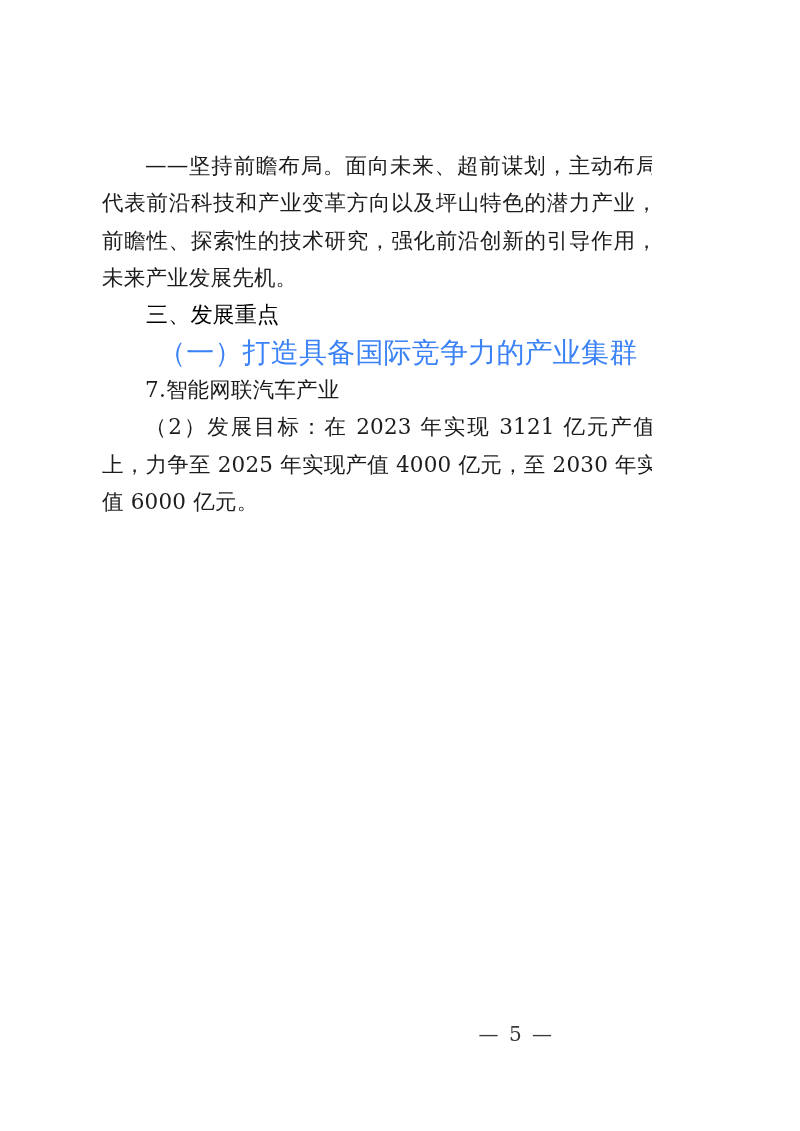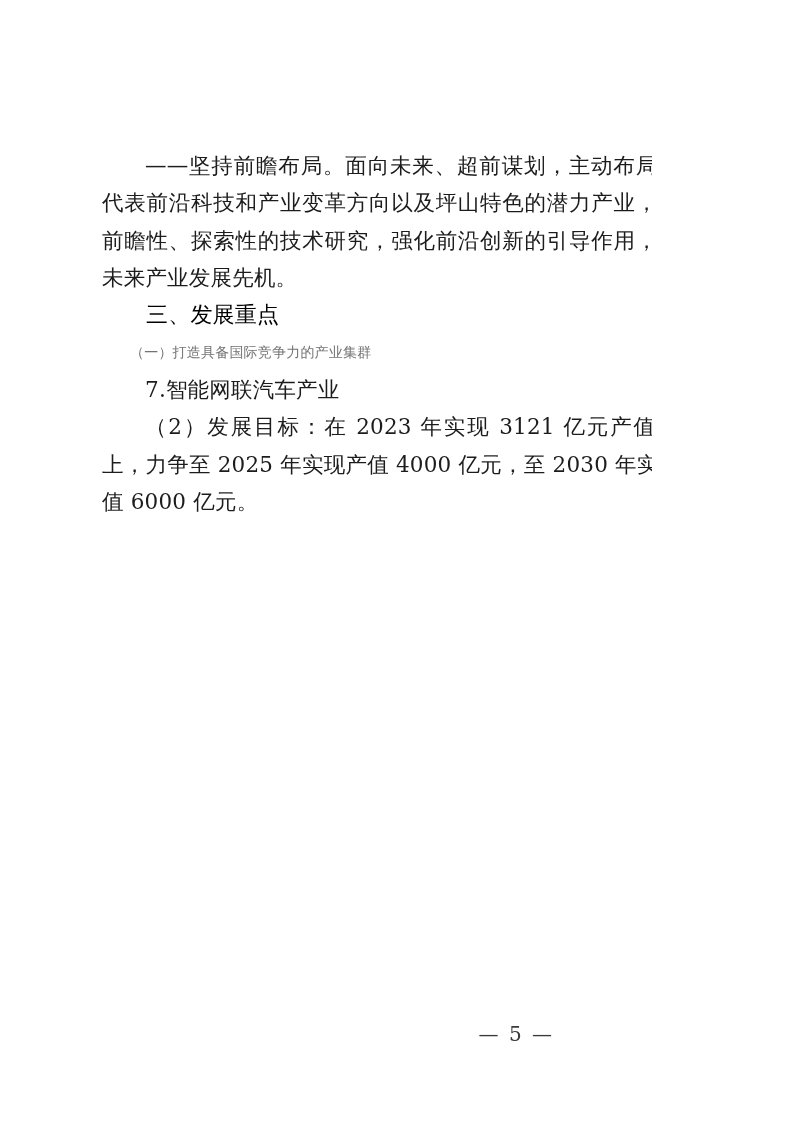--- a/index.html
+++ b/index.html
@@ -39,22 +39,22 @@
     color: #1c1c1c;
   }
   .heading-1 {
     font-family: Liberation Serif, serif;
     font-weight: bold;
     color: #000000;
     font-size: 22px;
   }
   .heading-2 {
     font-weight: bold;
-    color: #737373;
-    font-size: 14px;
+    color: #3b82f6;
+    font-size: 28px;
   }
   .heading-3 {
     color: #1c1c1c;
   }
   .footer {
     position: absolute;
     top: 1022px;
     right: 98px;
     font-family: "DejaVu Serif", "Liberation Serif", serif;
     font-size: 20px;

